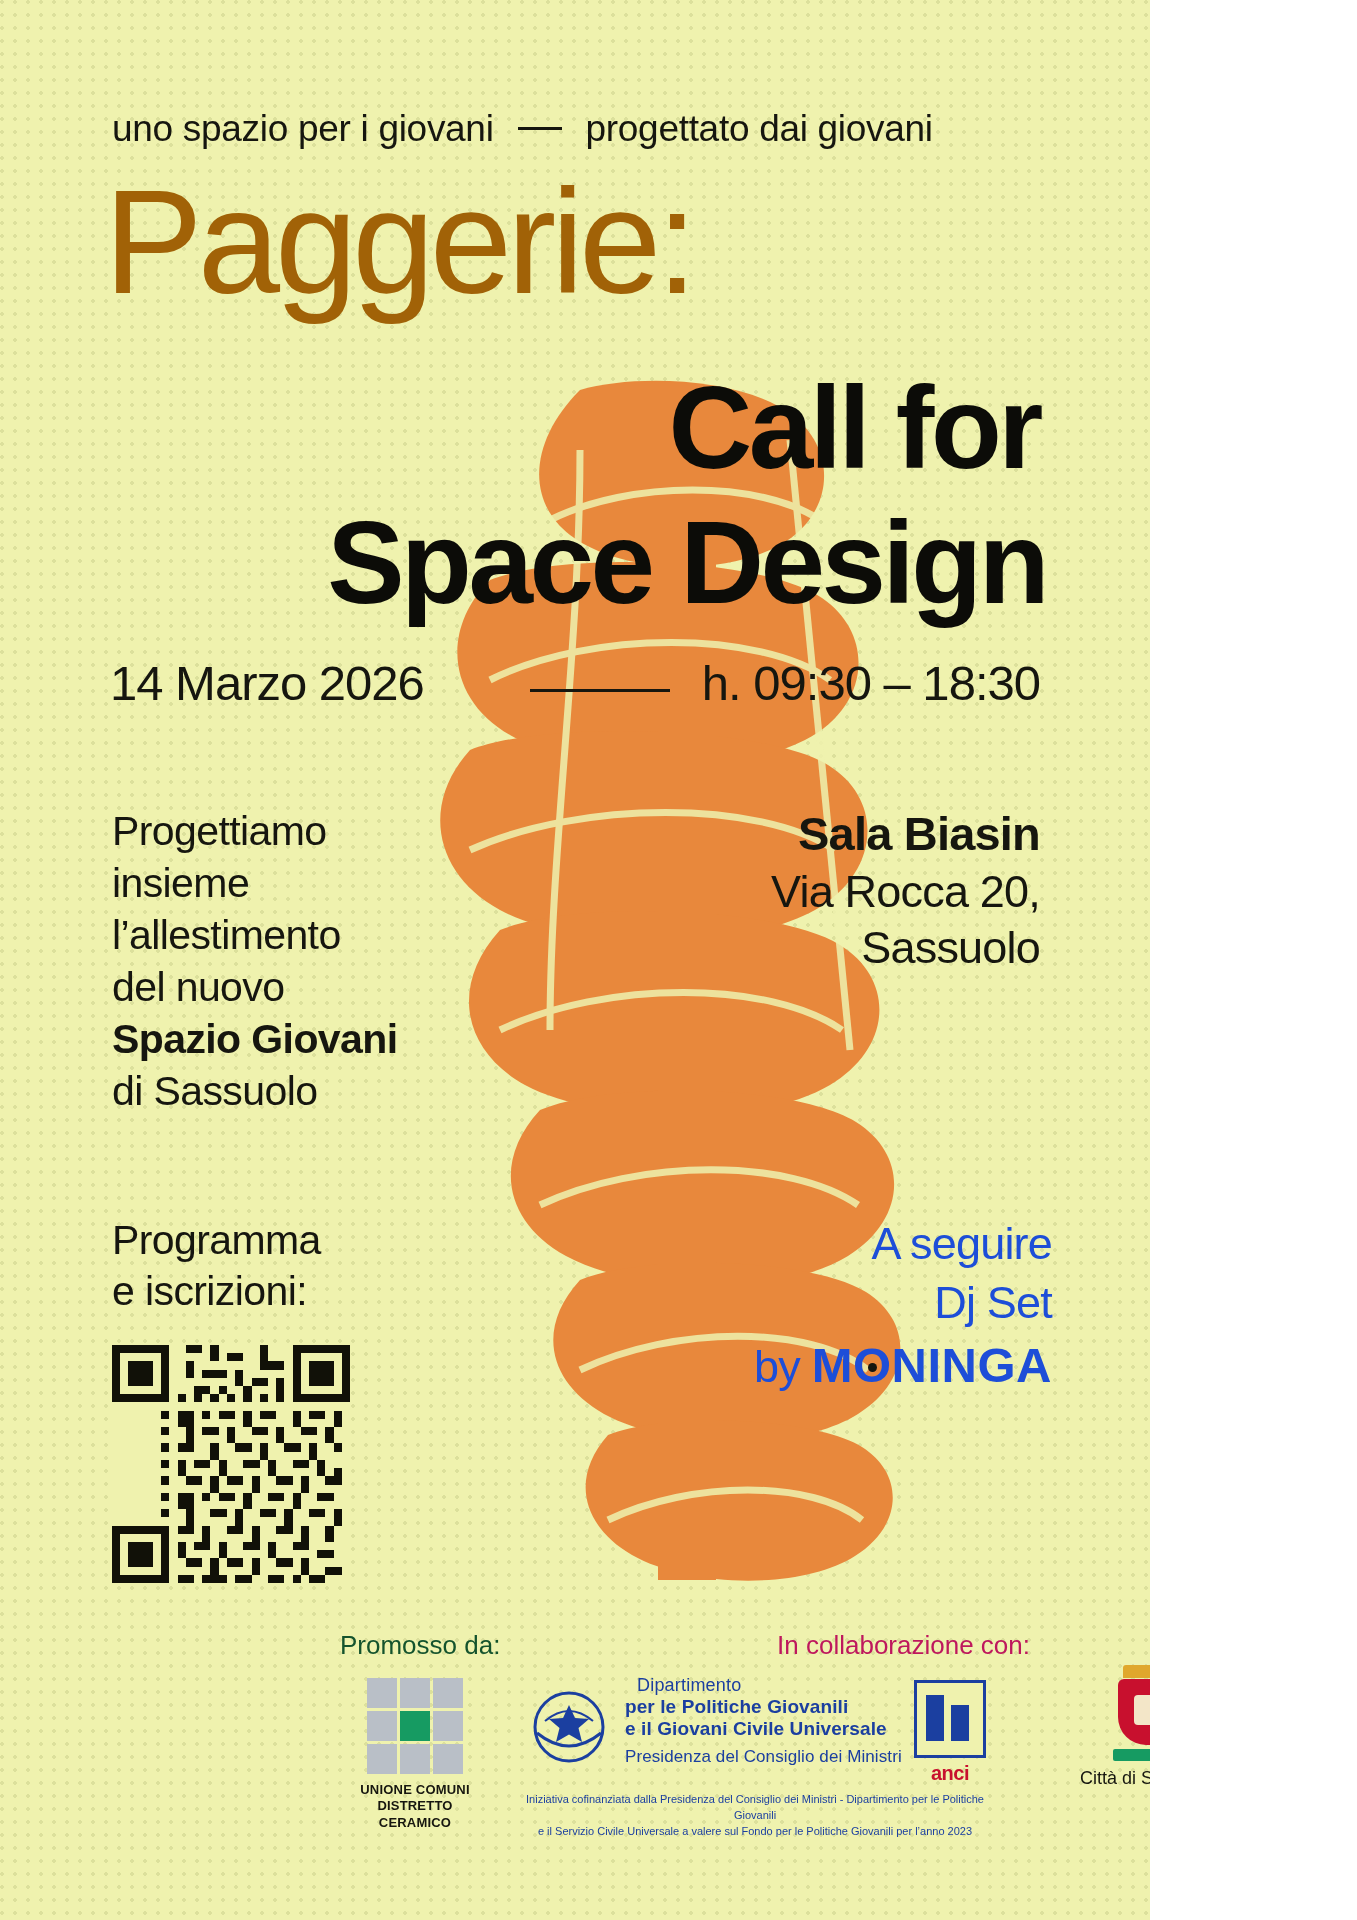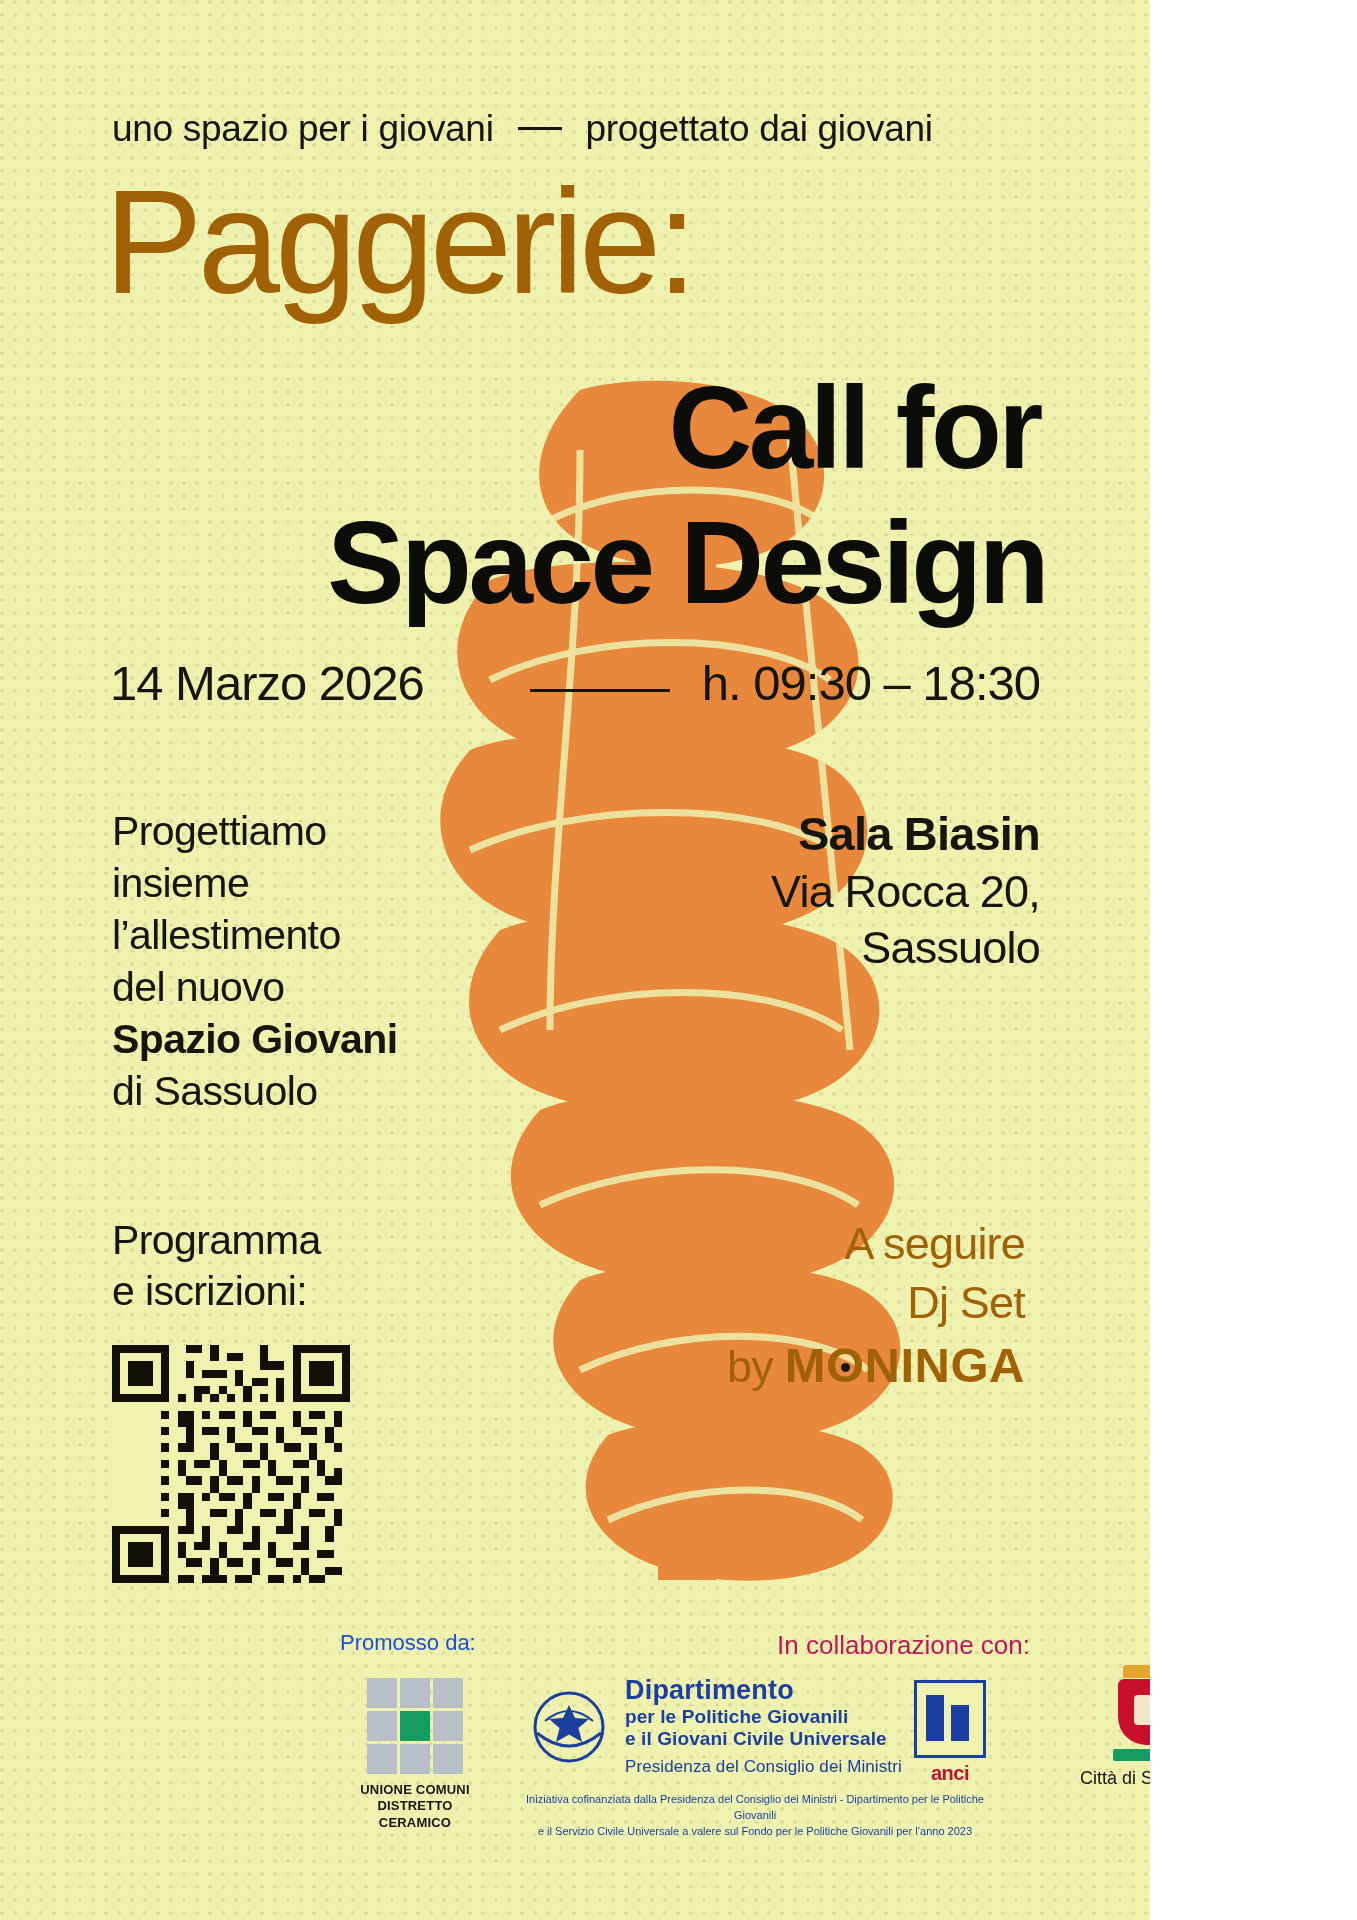--- a/index.html
+++ b/index.html
@@ -161,27 +161,27 @@
   }
   .qr {
     position: absolute;
     left: 112px;
     top: 1345px;
     width: 238px;
     height: 238px;
   }
   .after {
     position: absolute;
-    right: 125px;
+    right: 98px;
     top: 1215px;
     width: 430px;
     text-align: right;
     font-size: 45px;
     line-height: 1.3;
-    color: #a16207;
+    color: #1d4ed8;
     letter-spacing: -0.8px;
   }
   .after .djline {
     margin-top: 2px;
     white-space: nowrap;
   }
   .after .brand {
     font-weight: bold;
     font-size: 49px;
     letter-spacing: 0.5px;
@@ -199,22 +199,22 @@
     height: 9px;
     margin-left: -4px;
     margin-top: -4px;
     border-radius: 50%;
     background: #16160f;
   }
   .promosso {
     position: absolute;
     left: 340px;
     top: 1630px;
-    font-size: 22px;
-    color: #1d4ed8;
+    font-size: 26px;
+    color: #14532d;
   }
   .collab {
     position: absolute;
     right: 120px;
     top: 1630px;
     font-size: 26px;
     color: #be185d;
   }
   .logo-unione {
     position: absolute;
@@ -257,23 +257,24 @@
     left: 0;
     top: 6px;
     width: 88px;
     height: 92px;
   }
   .dip-text {
     margin-left: 100px;
     color: #1b3fa0;
   }
   .dip-text .l1 {
-    font-size: 27px;
-    font-weight: bold;
+    font-size: 18px;
+    font-weight: normal;
     letter-spacing: 0.2px;
+    margin-left: 12px;
   }
   .dip-text .l2, .dip-text .l3 {
     font-size: 19px;
     font-weight: bold;
     letter-spacing: 0.1px;
   }
   .dip-text .l4 {
     margin-top: 7px;
     font-size: 17px;
     letter-spacing: 0.1px;

